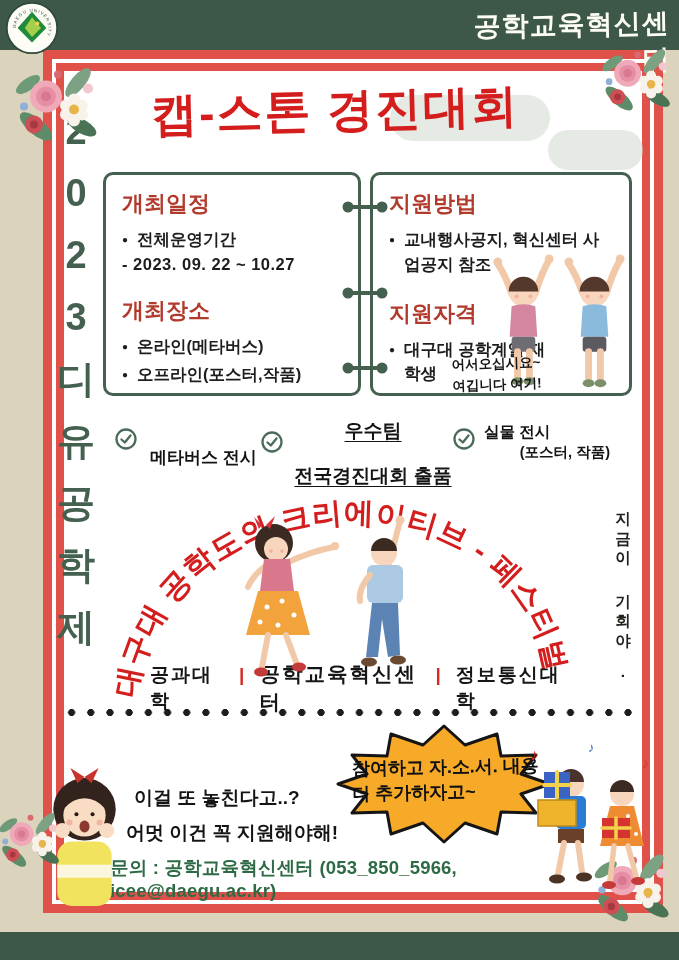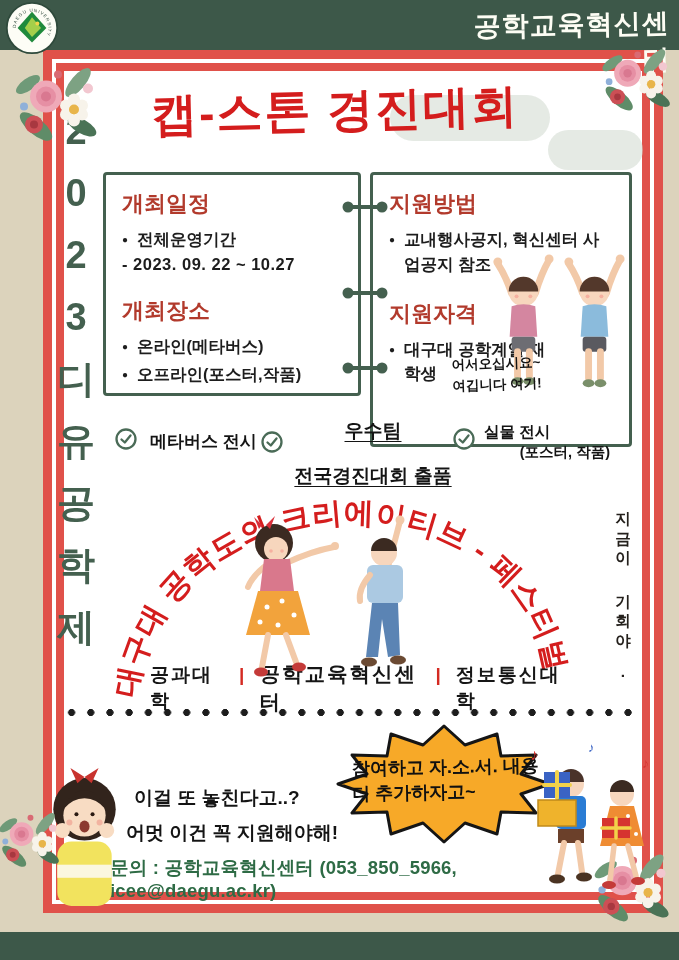--- a/index.html
+++ b/index.html
@@ -14,31 +14,31 @@
   .org-name{left:452px;top:7px;width:218px;color:#fdfdf4;font-size:27px;font-weight:800;
             letter-spacing:1px;text-align:right;transform:rotate(-1deg);z-index:2;}
   .cloud{background:#cfd8cd;opacity:.55;border-radius:999px;z-index:2;}
   .title{left:95px;top:80px;width:480px;text-align:center;font-size:46px;font-weight:800;
          color:#d41d1d;letter-spacing:2px;transform:rotate(-1.5deg);z-index:3;}
   .v-col{display:flex;flex-direction:column;align-items:center;z-index:3;}
   .left-vertical{left:52px;top:112px;width:48px;gap:24px;font-size:38px;font-weight:800;color:#44604f;}
   .vchar{line-height:1;}
   .right-vertical{left:610px;top:511px;width:26px;gap:4px;font-size:15.5px;font-weight:700;color:#24201c;}
   .vgap{height:20px;}
-  .info-box{background:#fff;border:3px solid #44604f;border-radius:4px;box-sizing:border-box;
+  .info-box{background:#fff;border:3px solid #44604f;border-radius:10px;box-sizing:border-box;
             padding:12px 16px;z-index:3;}
   .sec-title{font-size:22px;font-weight:800;color:#b23a2c;margin:2px 0 8px;}
   .sec2{margin-top:22px;font-family:Liberation Serif, serif;}
   .item{display:flex;gap:9px;font-size:16.5px;font-weight:700;color:#1d1d1d;line-height:1.5;margin-bottom:3px;}
   .item .bullet{font-size:10px;padding-top:5px;}
   .detail{font-size:16.5px;font-weight:700;letter-spacing:.5px;color:#1d1d1d;margin-top:2px;}
   .box-speech{font-size:13.5px;font-weight:700;transform:rotate(-2deg);line-height:1.55;color:#141414;z-index:5;}
   .connector{z-index:4;}
   .check-icon{z-index:3;}
-  .check-label{font-size:17px;font-weight:700;color:#141414;z-index:3;}
+  .check-label{font-size:17px;font-weight:700;color:#141414;z-index:3;margin-top:16px;}
   .check2-line{font-size:19px;font-weight:800;text-decoration:underline;text-underline-offset:4px;
                color:#141414;text-align:center;}
   .check3-line1{font-size:15.5px;font-weight:700;color:#141414;text-align:left;}
   .check3-line2{font-size:14.5px;font-weight:600;color:#141414;text-align:right;}
   .hosts{display:flex;gap:13px;align-items:baseline;justify-content:center;font-size:19px;
          font-weight:700;color:#161616;letter-spacing:2px;z-index:4;}
   .hosts .sep{color:#d42a22;font-weight:800;}
   .hosts .host-center{font-size:20.5px;font-weight:800;}
   .divider{background-image:radial-gradient(circle,#1d1d1d 3.3px,transparent 3.8px);
            background-size:19.2px 9px;background-repeat:repeat-x;height:9px;z-index:3;}
@@ -140,21 +140,21 @@
     <div class="item">
       <span class="bullet">●</span>
       <span>온라인(메타버스)</span>
     </div>
     <div class="item">
       <span class="bullet">●</span>
       <span>오프라인(포스터,작품)</span>
     </div>
   </div>
 
-  <div class="abs info-box" style="left:370px;top:172px;width:262px;height:275px">
+  <div class="abs info-box" style="left:370px;top:172px;width:262px;height:224px">
     <div class="sec-title">지원방법</div>
     <div class="item">
       <span class="bullet">●</span>
       <span>교내행사공지, 혁신센터 사업공지 참조</span>
     </div>
     <div class="sec-title sec2">지원자격</div>
     <div class="item">
       <span class="bullet">●</span>
       <span style="max-width:150px">대구대 공학계열 재학생</span>
     </div>

